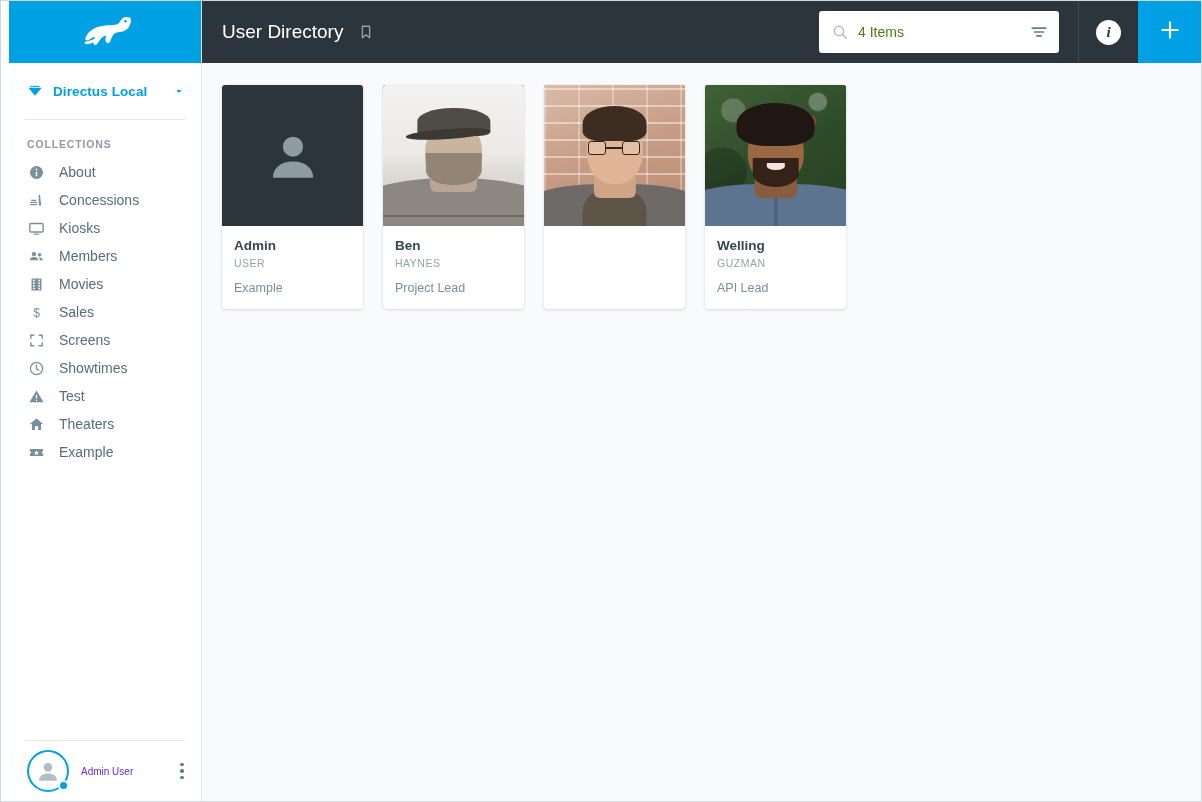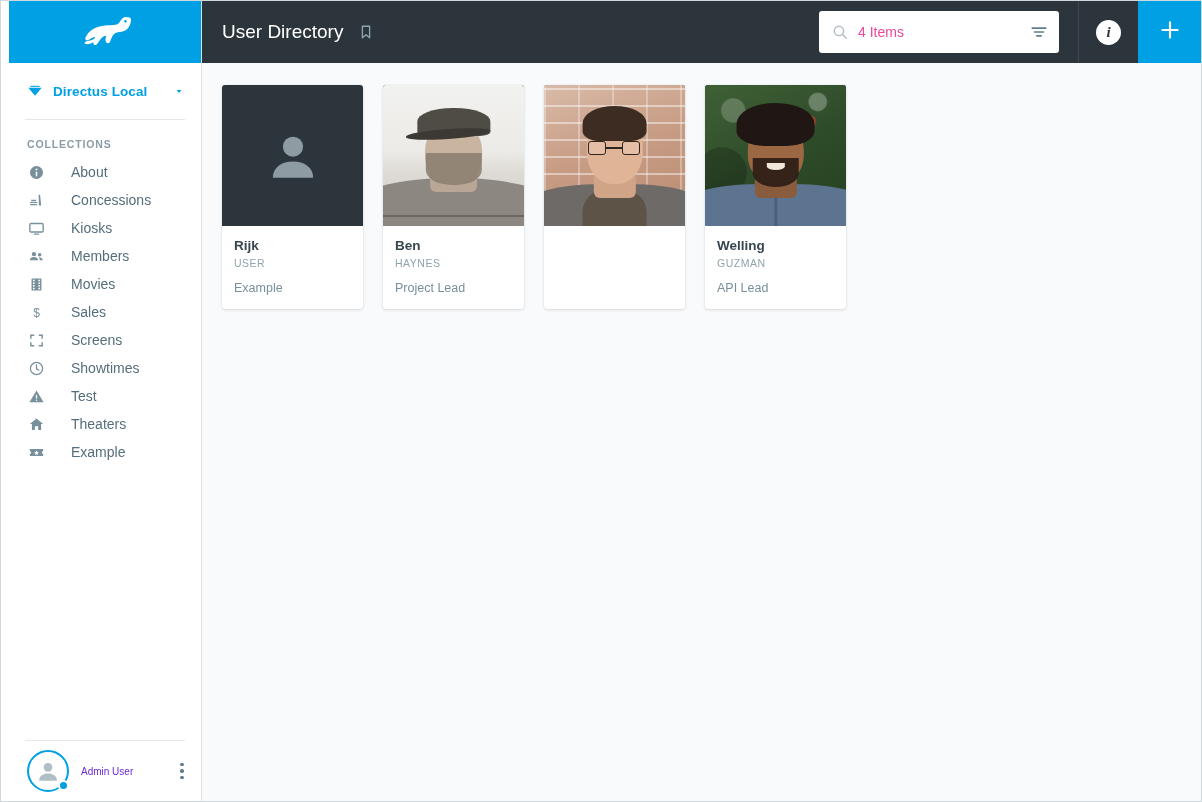--- a/index.html
+++ b/index.html
@@ -80,21 +80,21 @@
     text-transform: uppercase;
   }
 
   .nav-list { list-style: none; }
 
   .nav-item {
     display: flex;
     align-items: center;
     height: 28px;
     padding: 0 10px 0 18px;
-    gap: 26px;
+    gap: 14px;
     cursor: pointer;
     color: #455a64;
   }
   .nav-icon {
     flex: 0 0 18px;
     width: 18px;
     height: 18px;
     display: flex;
     align-items: center;
     justify-content: center;
@@ -222,21 +222,21 @@
     gap: 9px;
     margin-right: 19px;
   }
   .search-icon { flex: 0 0 18px; display: flex; align-items: center; color: #b0bec5; }
   .search-input {
     flex: 1 1 auto;
     border: 0;
     outline: none;
     font-family: "Liberation Sans", sans-serif;
     font-size: 14px;
-    color: #ec4899;
+    color: #4d7c0f;
     background: transparent;
     min-width: 0;
   }
   .search-input::placeholder { color: #90a4ae; }
   .filter-icon {
     flex: 0 0 20px;
     display: flex;
     align-items: center;
     justify-content: center;
     cursor: pointer;
@@ -632,21 +632,21 @@
       <div class="card-grid">
 
         <article class="card">
           <div class="card-media placeholder">
             <svg width="62" height="62" viewBox="0 0 24 24" aria-hidden="true">
               <circle cx="12" cy="8.4" r="3.9" fill="#8e9ba3"></circle>
               <path fill="#8e9ba3" d="M4.2 20.4c0-4.1 3.5-6.3 7.8-6.3s7.8 2.2 7.8 6.3z"></path>
             </svg>
           </div>
           <div class="card-body">
-            <div class="card-name">Rijk</div>
+            <div class="card-name">Admin</div>
             <div class="card-surname">USER</div>
             <div class="card-role">Example</div>
           </div>
         </article>
 
         <article class="card">
           <div class="card-media">
             <div class="photo photo-ben">
               <span class="ben-shirt"></span>
               <span class="ben-neck"></span>

